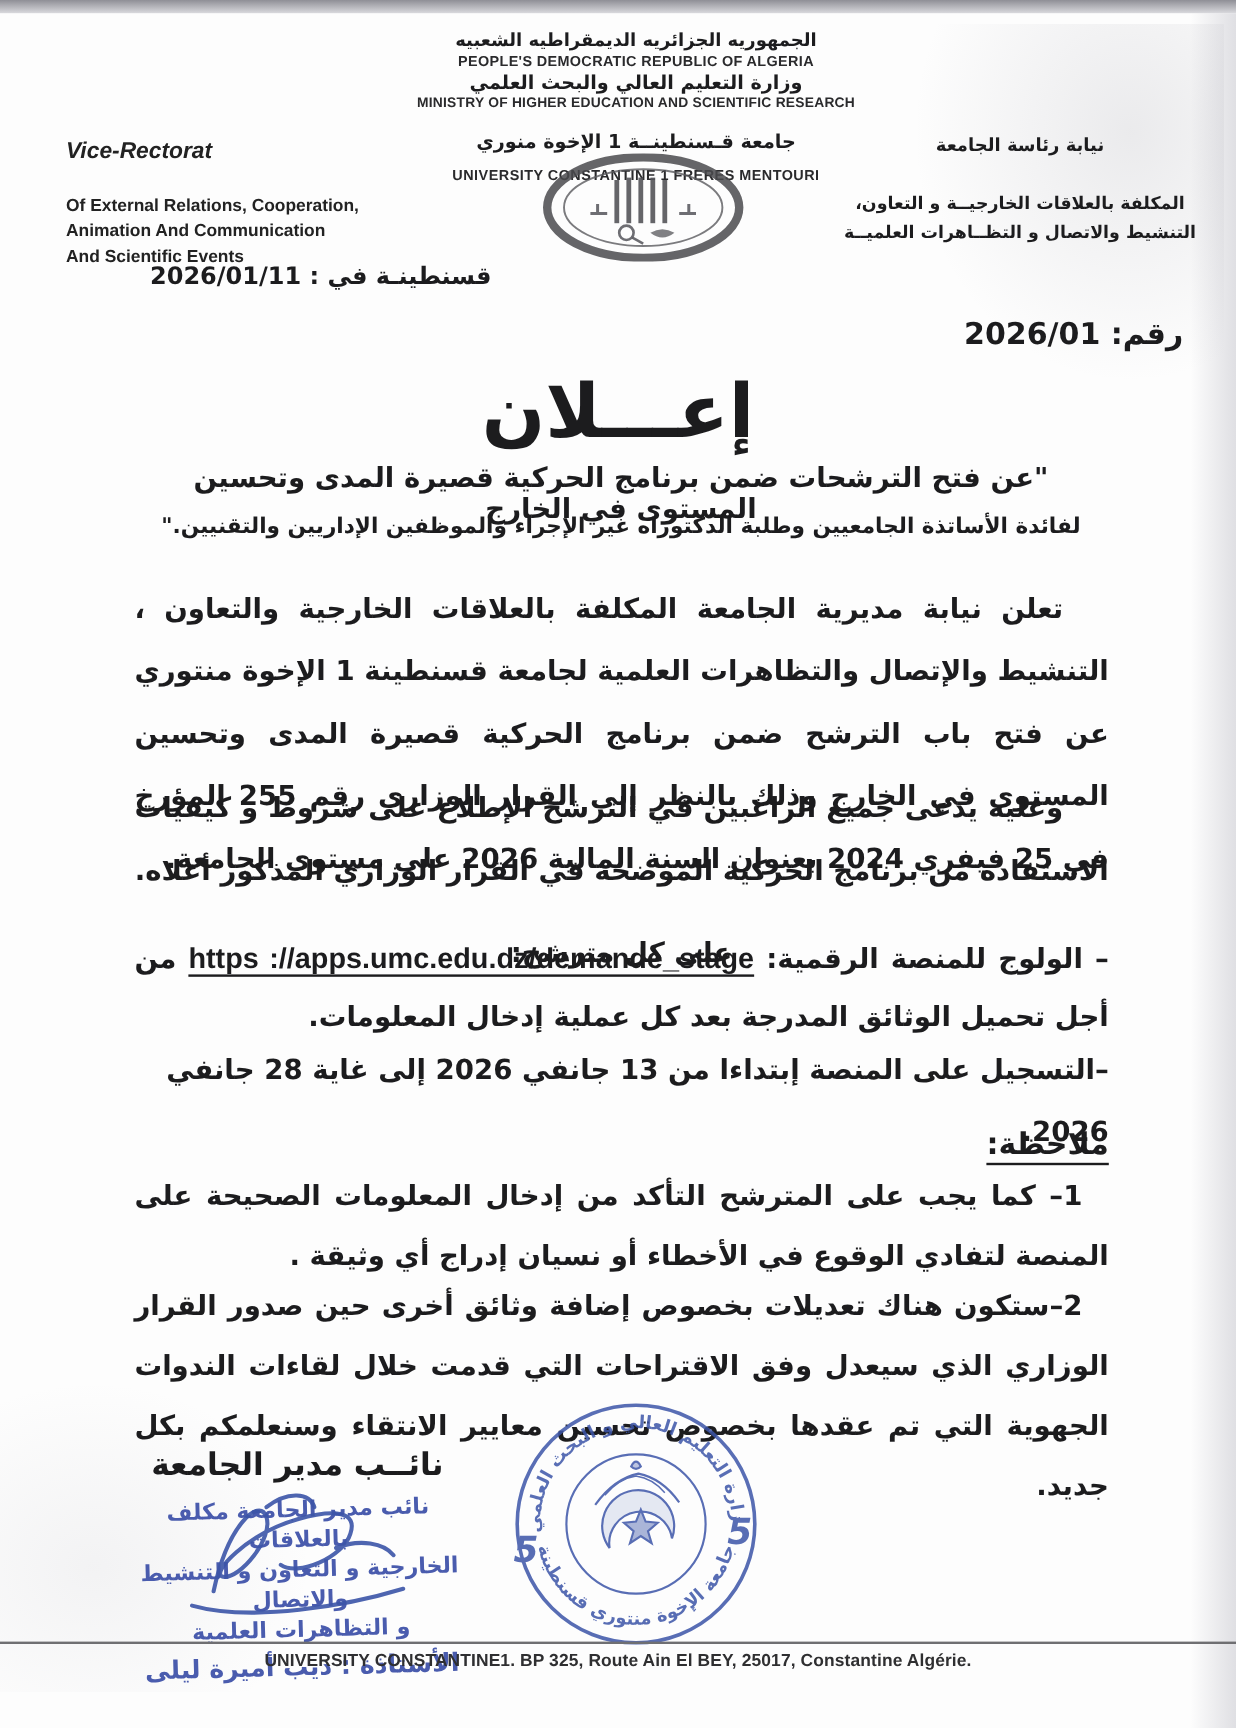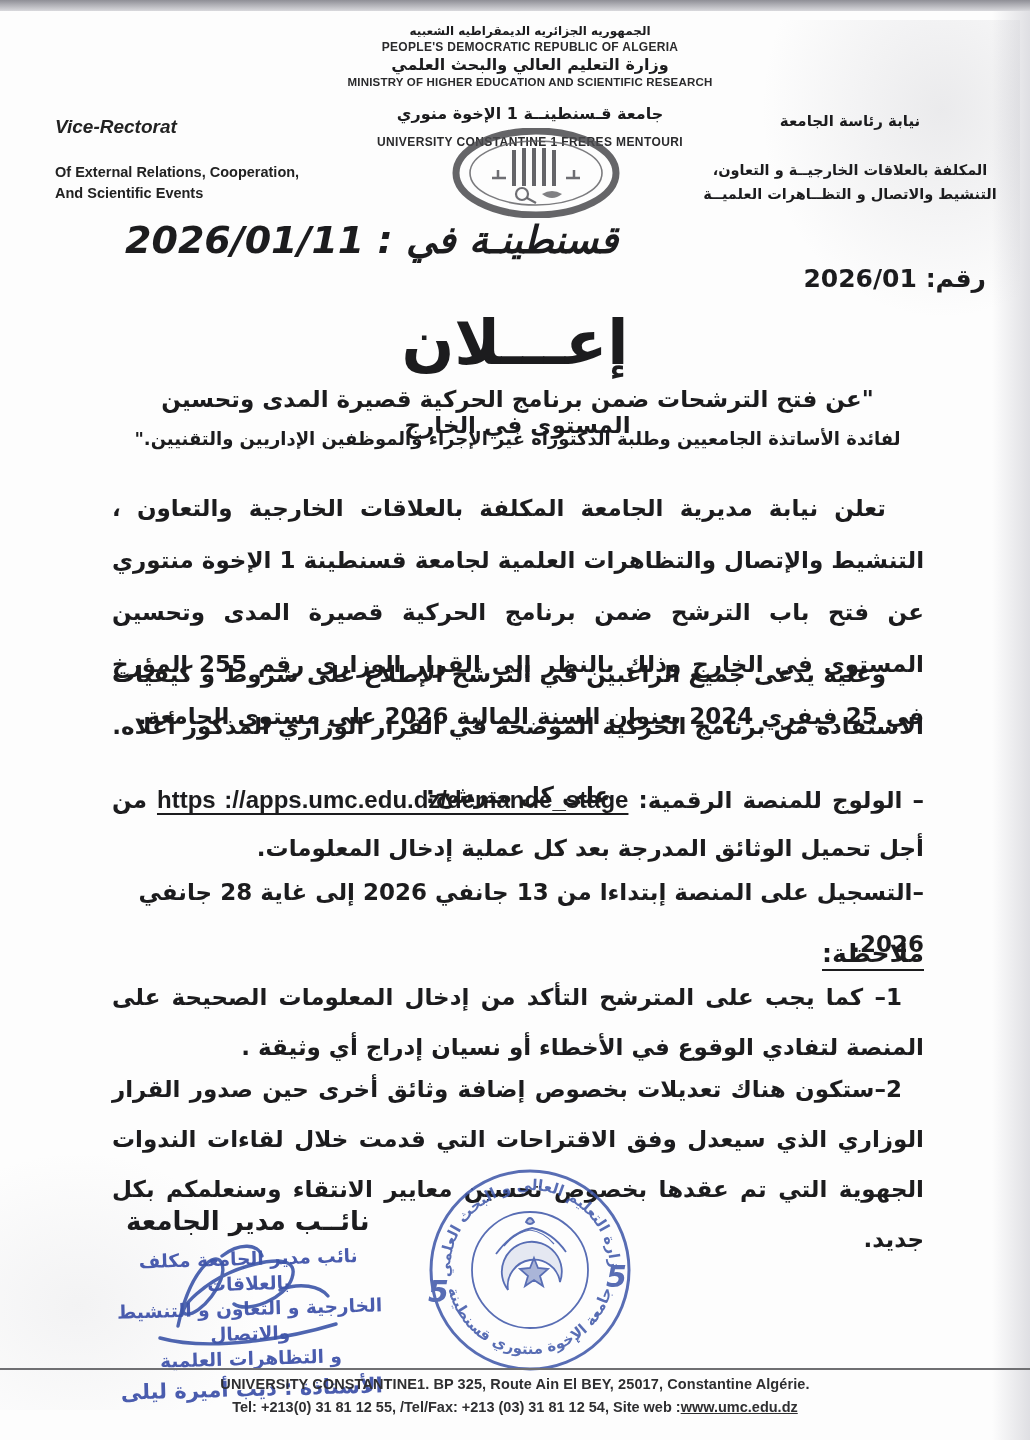--- a/index.html
+++ b/index.html
@@ -13,39 +13,39 @@
     background:linear-gradient(#8f8f96,#d9d9dd); }
   .strip-right { position:absolute; top:11px; right:0; width:38px; height:100%;
     background:linear-gradient(90deg, rgba(250,250,250,0), #dfdfe3); }
   .shade-tr { position:absolute; left:760px; top:20px; width:260px; height:300px;
     background:radial-gradient(ellipse at 70% 30%, rgba(150,150,160,0.18), rgba(0,0,0,0) 70%); }
   .shade-bl { position:absolute; left:0px; top:1150px; width:260px; height:260px;
     background:radial-gradient(ellipse at 30% 60%, rgba(150,150,160,0.10), rgba(0,0,0,0) 70%); }
 
   
   .hdr-center { position:absolute; left:300px; top:24px; width:460px; text-align:center; }
-  .hdr-ar1 { font-size:12px; font-weight:700; }
+  .hdr-ar1 { font-size:15px; font-weight:700; }
   .hdr-en1 { font-family:"Liberation Sans", sans-serif; font-size:12px; font-weight:700; color:#2a2a2c; letter-spacing:.3px; margin-top:2px;}
   .hdr-ar2 { font-size:16px; font-weight:700; margin-top:1px;}
   .hdr-en2 { font-family:"Liberation Sans", sans-serif; font-size:11.5px; font-weight:700; color:#2a2a2c; letter-spacing:.2px; margin-top:2px;}
   .hdr-ar3 { font-size:16px; font-weight:700; margin-top:16px;}
   .hdr-en3 { font-family:"Liberation Sans", sans-serif; font-size:12px; font-weight:700; color:#2a2a2c; letter-spacing:.4px; margin-top:12px;}
   .logo { position:absolute; left:452px; top:128px; }
 
   .vice { position:absolute; left:55px; top:116px; width:300px; text-align:left;
     font-family:"Liberation Sans", sans-serif; color:#222; }
   .vice-title { font-size:19px; font-weight:700; font-style:italic; margin-bottom:24px; }
   .vice-line { font-size:14.5px; font-weight:700; line-height:21px; }
 
   .presidency { position:absolute; left:700px; top:112px; width:300px; text-align:center; direction:rtl; }
   .pres-1 { font-size:15px; font-weight:700; margin-bottom:28px; }
   .pres-2 { font-size:14.5px; font-weight:700; line-height:24px; }
   .pres-3 { font-size:14.5px; font-weight:700; line-height:24px; }
 
-  .date-line { position:absolute; left:125px; top:218px; font-size:38px; font-weight:700; direction:rtl;font-style:italic; }
+  .date-line { position:absolute; left:125px; top:218px; font-size:20px; font-weight:700; direction:rtl; }
   .ref-line  { position:absolute; right:44px; top:264px; font-size:25px; font-weight:700; direction:rtl; }
 
   .title { position:absolute; left:0; top:306px; width:1030px; text-align:center;
     font-size:62px; font-weight:700; direction:rtl; }
   .subtitle1 { position:absolute; left:110px; top:386px; width:815px; text-align:center;
     font-size:23px; font-weight:700; direction:rtl; }
   .subtitle2 { position:absolute; left:110px; top:428px; width:815px; text-align:center;
     font-size:18px; font-weight:700; direction:rtl; text-underline-offset:6px; }
 
   .para { position:absolute; left:112px; width:812px; direction:rtl; text-align:justify;
@@ -110,20 +110,21 @@
       <path d="M40 50 h14 M114 50 h14 M46 42 v8 M122 42 v8" stroke="#55555a" stroke-width="2.5" fill="none" opacity="0.85"></path>
       <circle cx="70" cy="66" r="6" fill="none" stroke="#55555a" stroke-width="2.2" opacity="0.85"></circle>
       <line x1="75" y1="70" x2="84" y2="75" stroke="#55555a" stroke-width="2.2" opacity="0.85"></line>
       <path d="M90 66 q10 -6 20 0 q-10 8 -20 0 Z" fill="#55555a" opacity="0.75"></path>
     </svg>
   </div>
 
   <div class="vice">
     <div class="vice-title">Vice-Rectorat</div>
     <div class="vice-line">Of External Relations, Cooperation,</div>
+    <div class="vice-line">Animation And Communication</div>
     <div class="vice-line">And Scientific Events</div>
   </div>
 
   <div class="presidency">
     <div class="pres-1">نيابة رئاسة الجامعة</div>
     <div class="pres-2">المكلفة بالعلاقات الخارجيــة و التعاون،</div>
     <div class="pres-3">التنشيط والاتصال و التظــاهرات العلميــة</div>
   </div>
 
   <div class="date-line">قسنطينـة في : 2026/01/11</div>
@@ -189,15 +190,14 @@
           <path d="M116 84 q12 -14 26 -16 q14 2 24 14" stroke-width="1.2"></path>
           <path d="M138 60 q4 -8 8 0 q-4 4 -8 0 Z" fill="#3c55a8" fill-opacity="0.4"></path>
         </g>
       </g>
     </svg>
   </div>
 
   <div class="footer-rule"></div>
   <div class="footer">
     <div class="f1">UNIVERSITY CONSTANTINE1. BP 325, Route Ain El BEY, 25017, Constantine Algérie.</div>
-    <div class="f2"><span>Tel: +213(0) 31 81 12 55, /Tel/Fax: +213 (03) 31 81 12 54, Site web :</span><span class="weblink">www.umc.edu.dz</span></div>
   </div>
 </div>
 
 </body></html>

